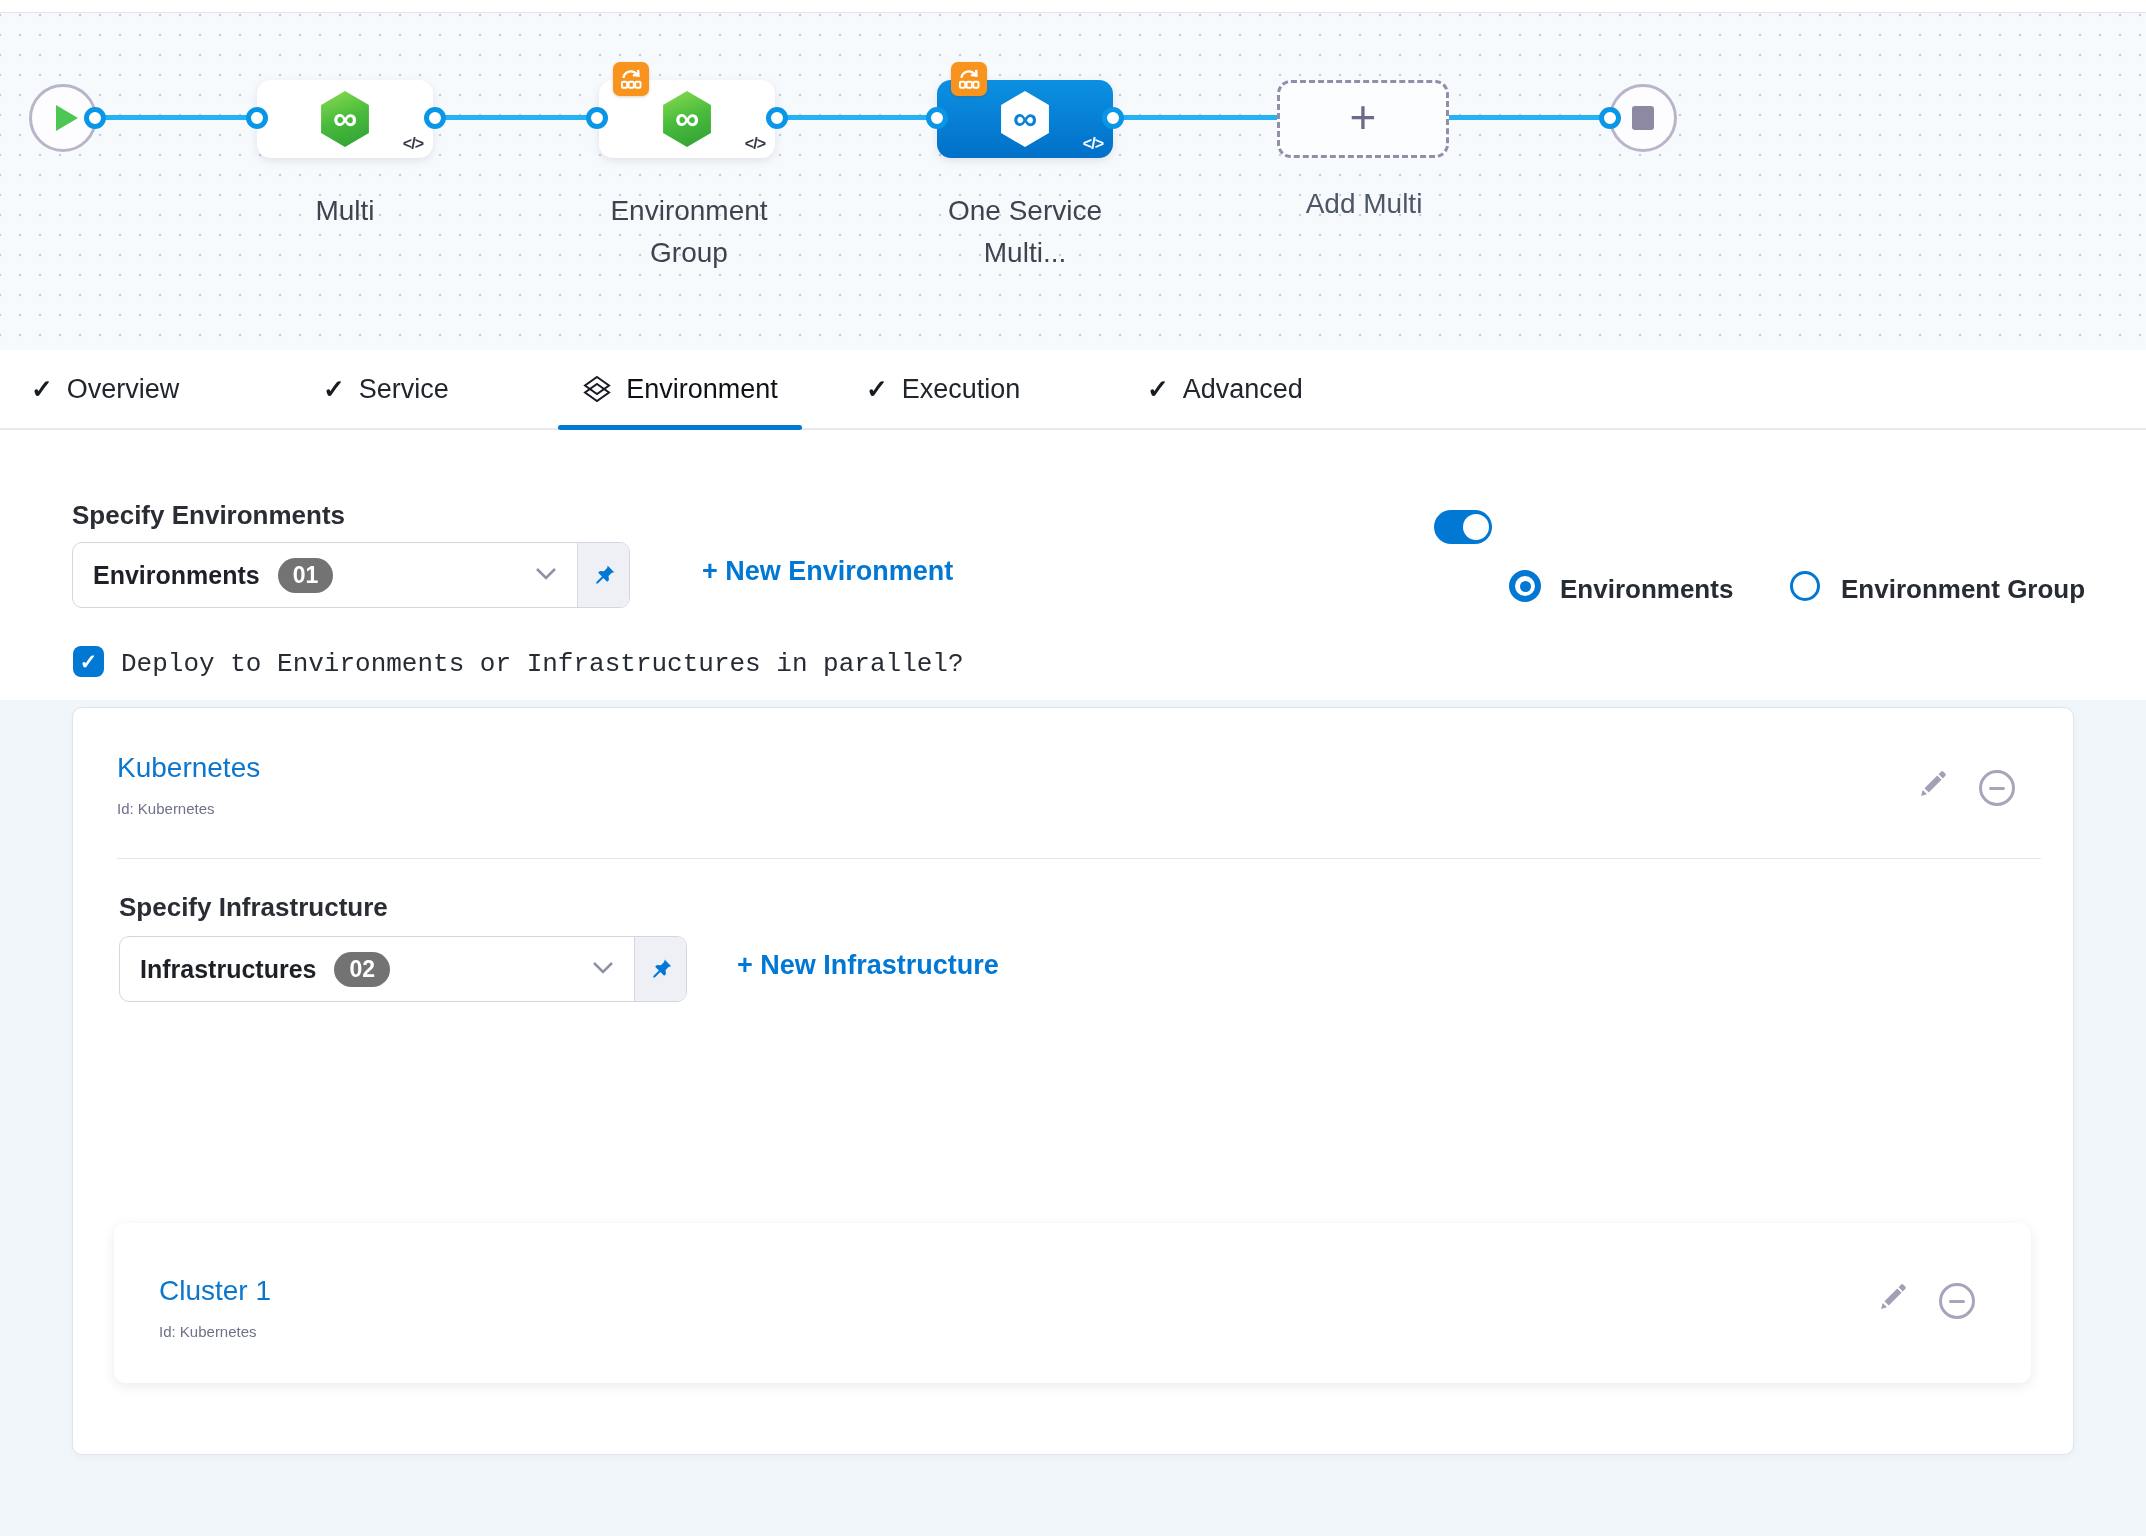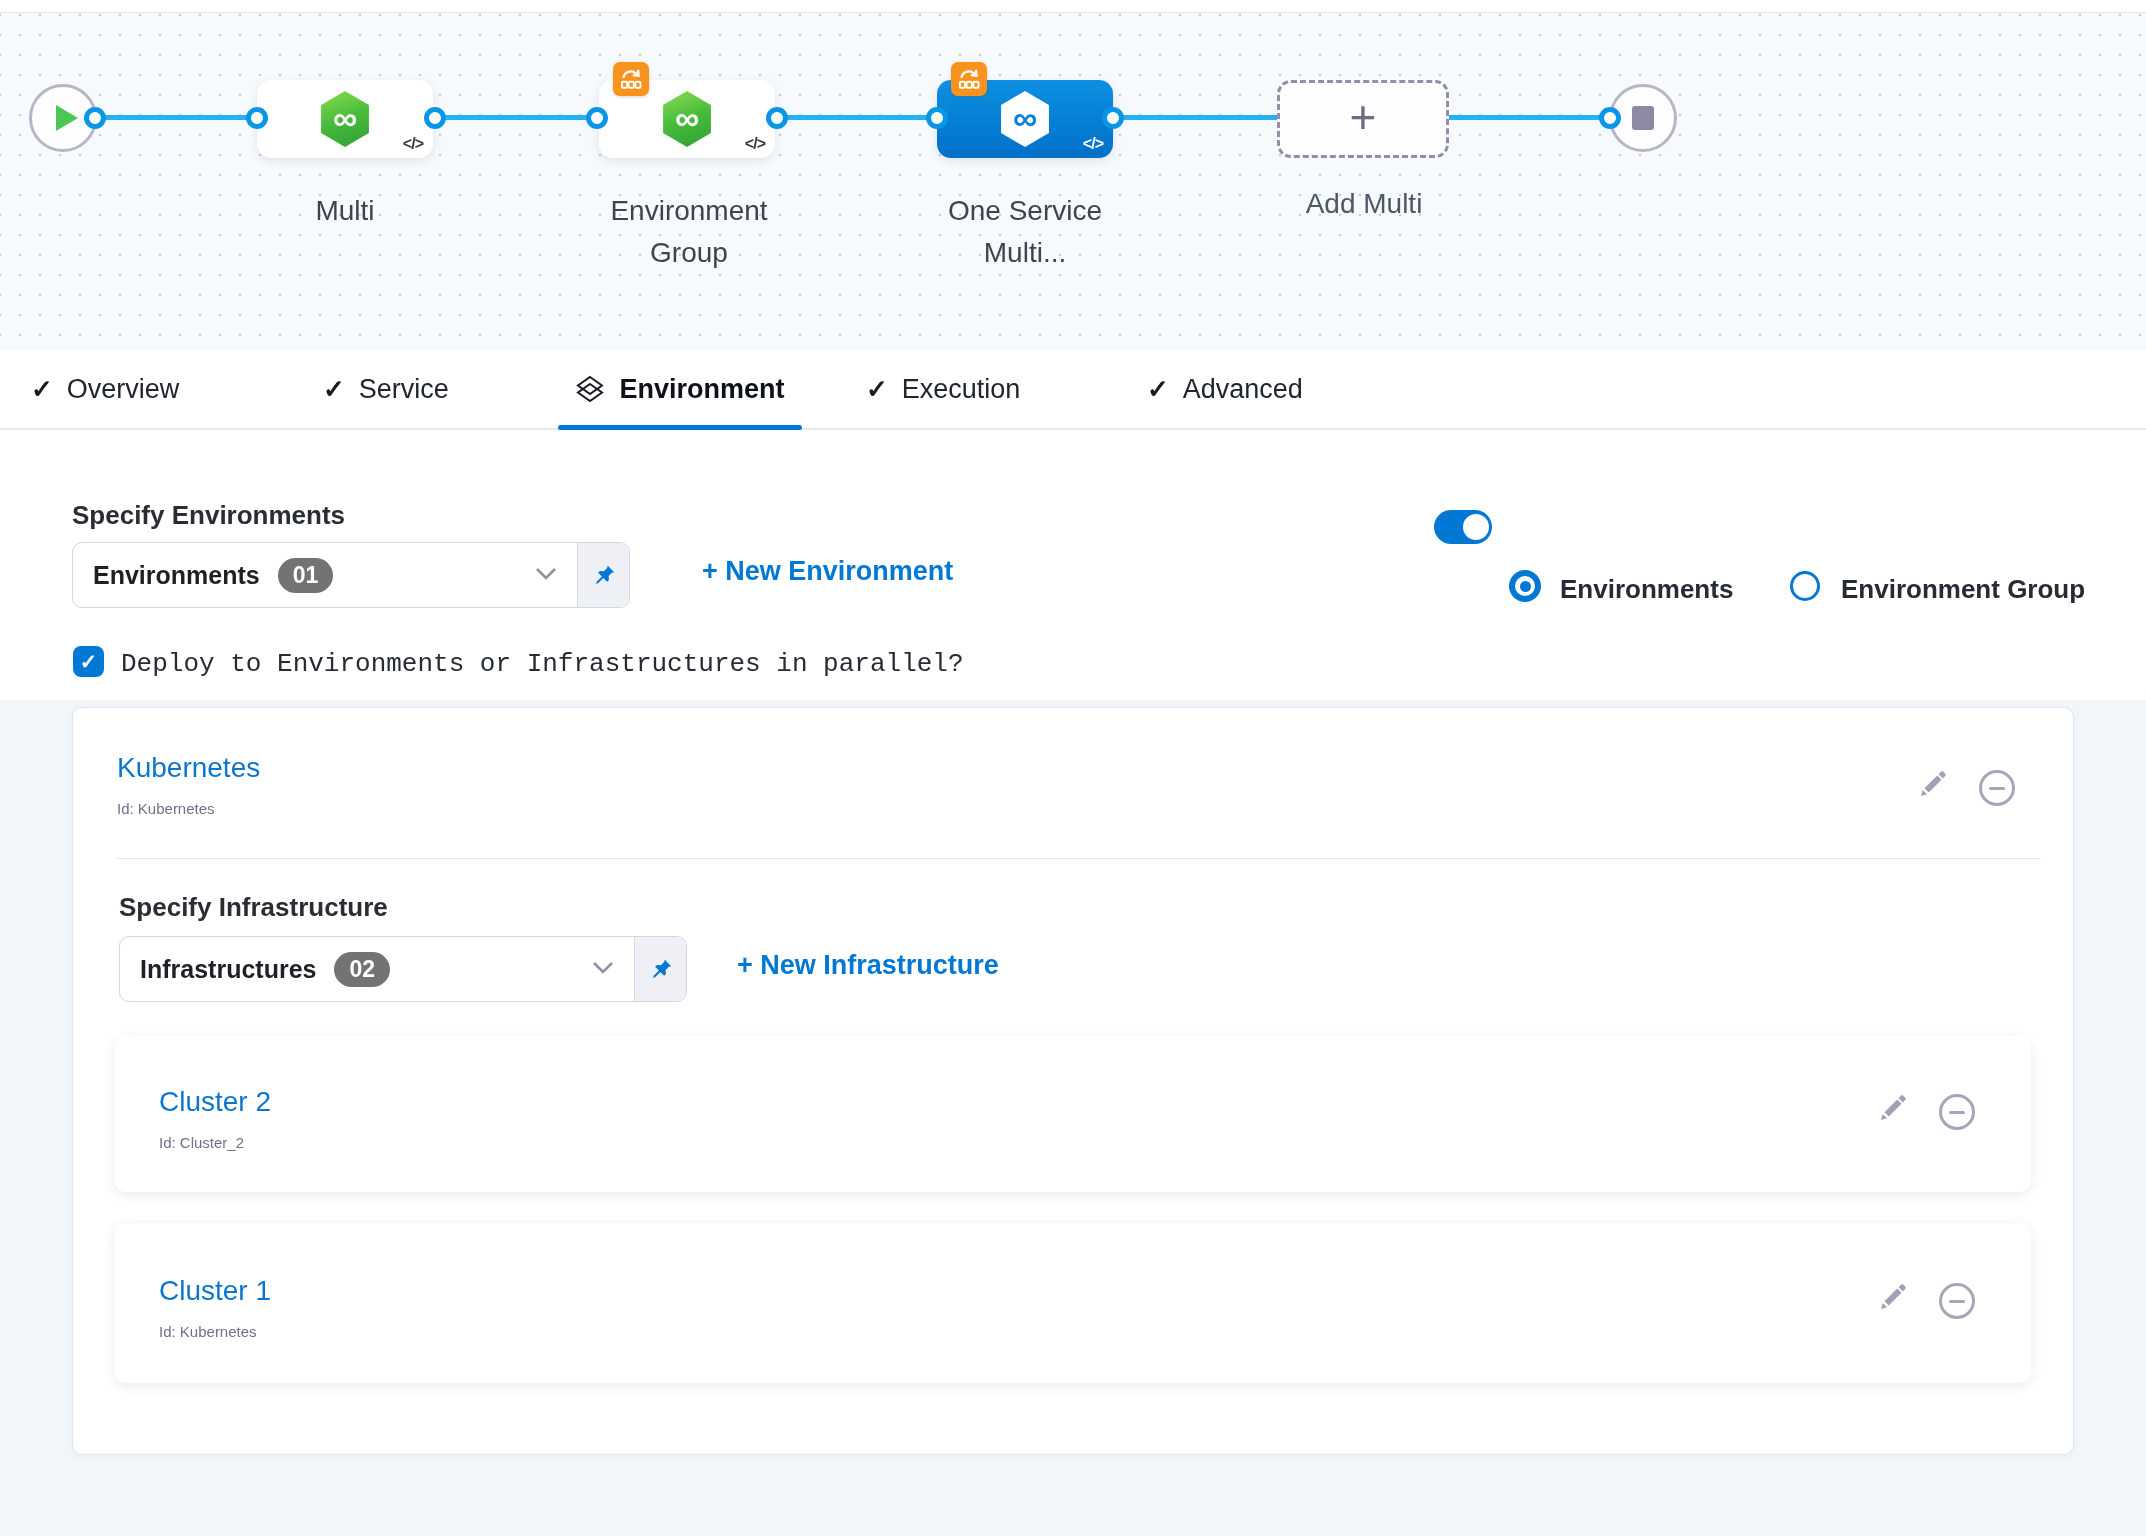--- a/index.html
+++ b/index.html
@@ -36,21 +36,21 @@
   .stage-label { position:absolute; top:177px; width:220px; text-align:center; font-size:28px; color:#3d4450; line-height:42px; }
   .add-stage-box { position:absolute; left:1277px; top:67px; width:172px; height:78px; background:#fcfdfe;
     border:3px dashed #948da9; border-radius:14px; display:flex; align-items:center; justify-content:center; }
   .add-plus { font-size:46px; color:#6f6a88; line-height:1; margin-top:-4px; }
   .add-stage-label { position:absolute; left:1254px; top:175px; width:220px; text-align:center; font-size:28px; color:#4e5765; }
 
   
   .tabbar { position:absolute; left:0; top:350px; width:2146px; height:80px; background:#fff; border-bottom:2px solid #e7e9ee; }
   .tab { position:absolute; top:0; height:78px; display:flex; align-items:center; gap:14px; font-size:27px; color:#21252d; cursor:default; }
   .tab .check { font-size:26px; font-weight:bold; color:#171b22; }
-  .tab.active { font-weight:bold; color:#0e1218; justify-content:center; }
+  .tab.active { font-weight:normal; color:#0e1218; justify-content:center; }
   .tab-underline { position:absolute; top:75px; height:5px; border-radius:3px; background:#0278d5; }
 
   
   .content-white { position:absolute; left:0; top:430px; width:2146px; height:270px; background:#fff; }
   .content-blue  { position:absolute; left:0; top:700px; width:2146px; height:836px; background:#f1f6fa; }
 
   .section-heading { position:absolute; font-size:26px; font-weight:bold; color:#2a2d34; }
 
   .select-control { position:absolute; height:66px; display:flex; border:1px solid #d2d6e0; border-radius:10px; background:#fff; }
   .select-main { flex:1; display:flex; align-items:center; padding:0 20px; }
@@ -263,32 +263,20 @@
         </div>
         <div class="pin-btn">
           <svg width="26" height="26" viewBox="0 0 24 24">
             <path fill="#0278d5" d="M14.6 2.6l6.8 6.8-2.2.5-3 3 .4 3.6-1.7 1.7-3.5-3.5-4.9 4.9-1.8.5.5-1.8 4.9-4.9-3.5-3.5 1.7-1.7 3.6.4 3-3 .5-2.2z"></path>
           </svg>
         </div>
       </div>
 
       <div class="blue-link" style="left:664px; top:242px;">+ New Infrastructure</div>
 
-      <div class="infra-card" style="top:328px; height:156px;">
-        <div class="item-title" style="left:45px; top:50px;">Cluster 2</div>
-        <div class="item-id" style="left:45px; top:98px;">Id: Cluster_2</div>
-        <div class="icon-btn" style="left:1763px; top:56px;">
-          <svg width="32" height="32" viewBox="0 0 24 24">
-            <path fill="#a3a0b6" d="M3 21l1.3-4.5 3.2 3.2L3 21zm2.6-5.8L15.2 5.6l3.2 3.2-9.6 9.6-3.2-3.2zM16.2 4.6l1.9-1.9c.4-.4 1.1-.4 1.5 0l1.7 1.7c.4.4.4 1.1 0 1.5l-1.9 1.9-3.2-3.2z"></path>
-          </svg>
-        </div>
-        <div class="icon-btn minus-circle" style="left:1825px; top:58px;">
-          <div class="bar"></div>
-        </div>
-      </div>
 
       <div class="infra-card" style="top:515px; height:160px;">
         <div class="item-title" style="left:45px; top:52px;">Cluster 1</div>
         <div class="item-id" style="left:45px; top:100px;">Id: Kubernetes</div>
         <div class="icon-btn" style="left:1763px; top:58px;">
           <svg width="32" height="32" viewBox="0 0 24 24">
             <path fill="#a3a0b6" d="M3 21l1.3-4.5 3.2 3.2L3 21zm2.6-5.8L15.2 5.6l3.2 3.2-9.6 9.6-3.2-3.2zM16.2 4.6l1.9-1.9c.4-.4 1.1-.4 1.5 0l1.7 1.7c.4.4.4 1.1 0 1.5l-1.9 1.9-3.2-3.2z"></path>
           </svg>
         </div>
         <div class="icon-btn minus-circle" style="left:1825px; top:60px;">

